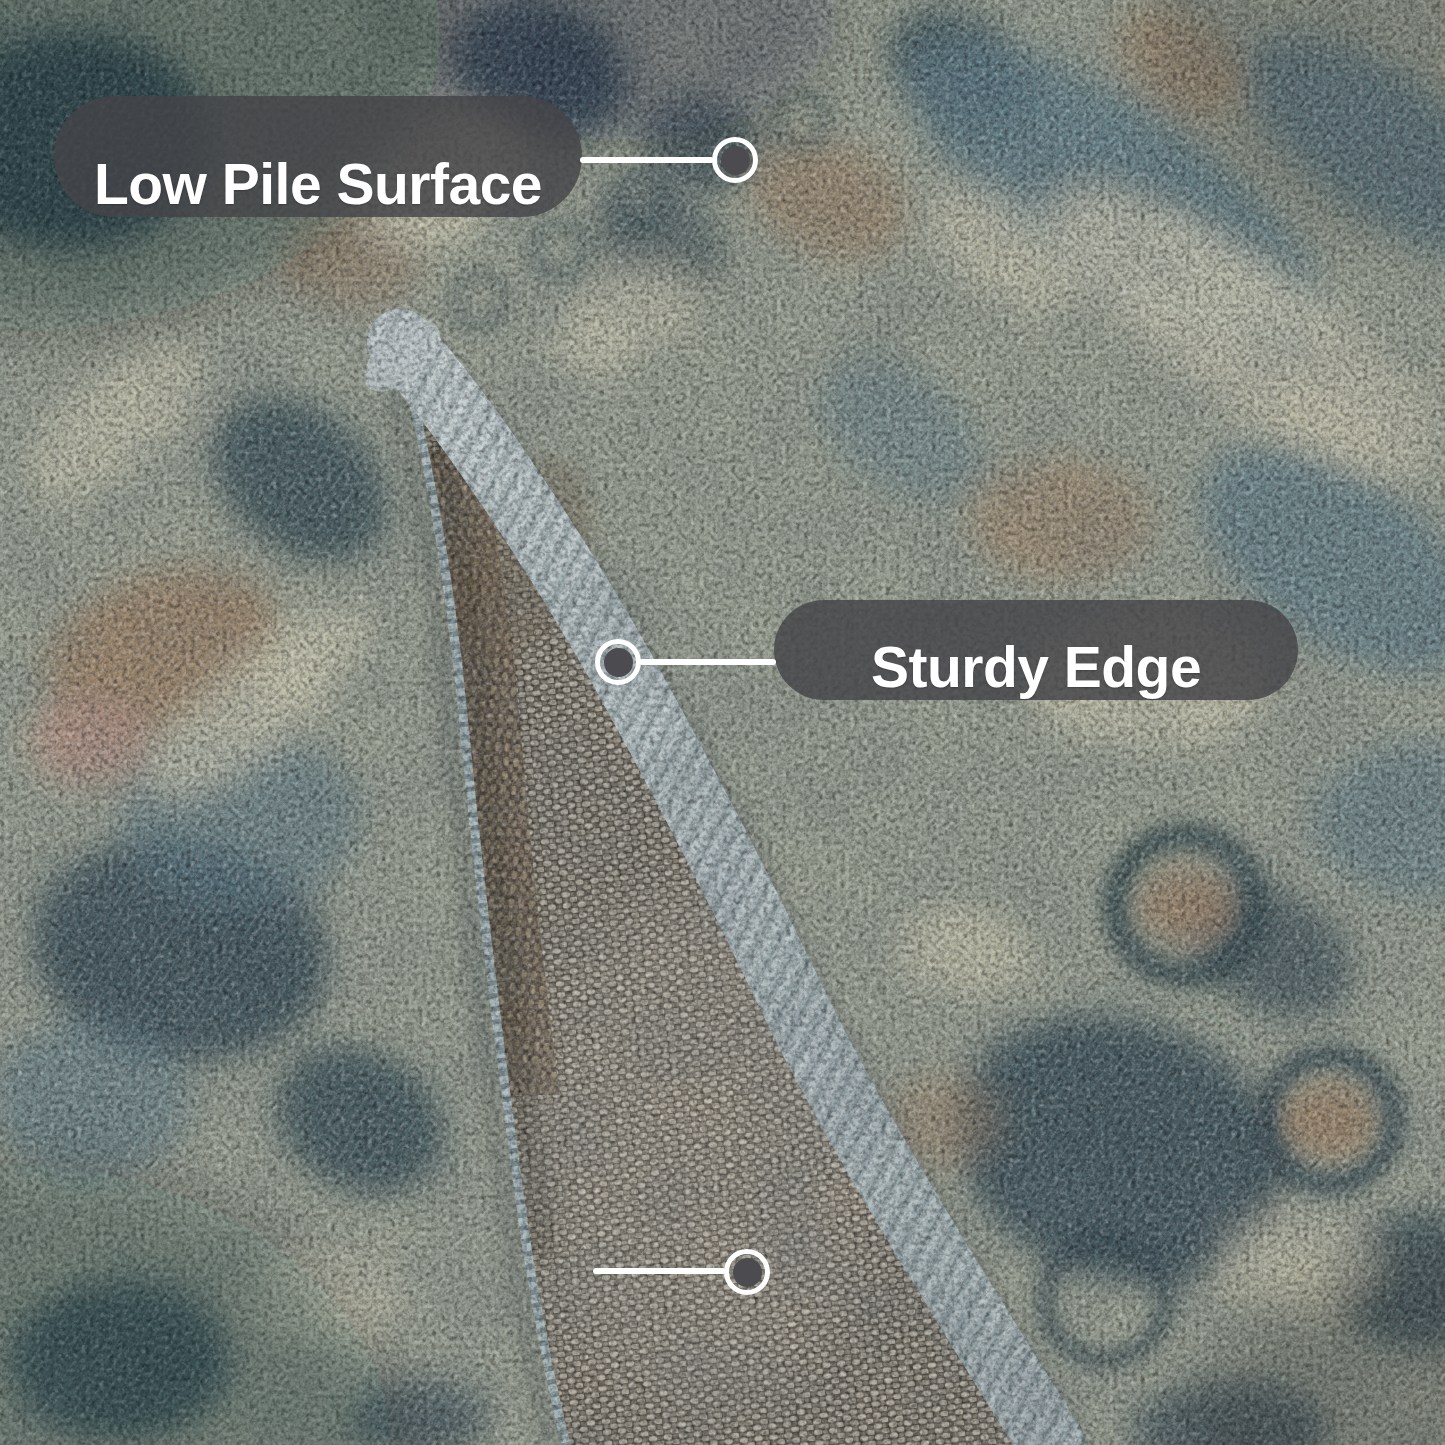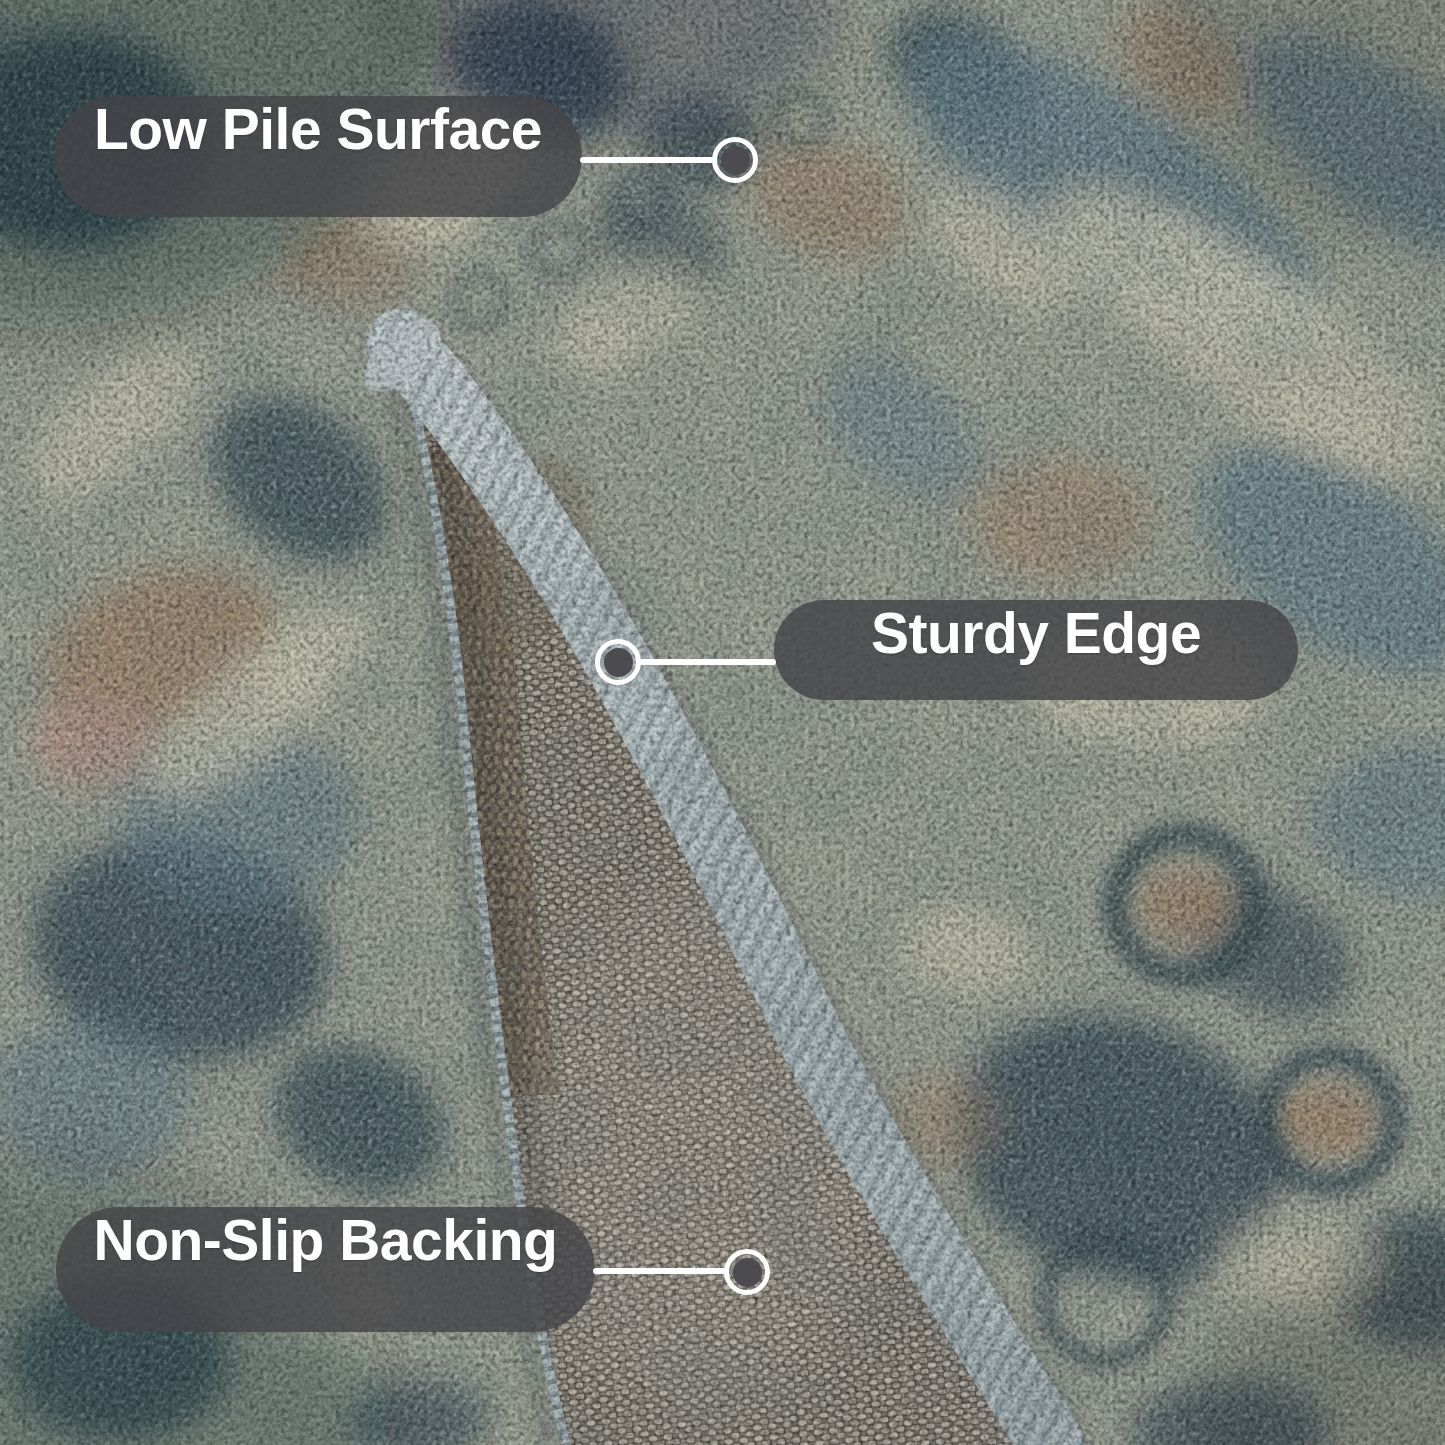--- a/index.html
+++ b/index.html
@@ -5,21 +5,21 @@
   html,body{margin:0;padding:0;background:#222;}
   #stage{
     position:relative;
     width:1445px;height:1445px;
     overflow:hidden;
     font-family:"Liberation Sans", sans-serif;
   }
   #photo{position:absolute;inset:0;width:1445px;height:1445px;display:block;}
   .pill{
     position:absolute;
-    display:flex;align-items:flex-start;justify-content:center;
+    display:flex;align-items:flex-end;justify-content:center;
     border-radius:64px;
     color:#fff;
     font-weight:700;
     font-size:57px;
     letter-spacing:-0.5px;
     white-space:nowrap;
     text-shadow:0 1px 2px rgba(0,0,0,.25);
   }
   .pill-1{left:54px;top:96px;width:528px;height:121px;}
   .pill-2{left:774px;top:600px;width:524px;height:100px;}
@@ -227,21 +227,18 @@
   </div>
 
   <div class="pill pill-2" style="background-color: rgba(68, 68, 72, 0.82);">
     <span style="color: rgb(255, 255, 255);">Sturdy Edge</span>
   </div>
   <div class="cline cline-2" style="background-color: rgb(255, 255, 255);"></div>
   <div class="marker marker-2" style="border-color: rgb(255, 255, 255);">
     <div class="marker-dot" style="background-color: rgb(75, 75, 80);"></div>
   </div>
 
-  <div class="pill pill-3" style="background-color: rgba(68, 68, 72, 0.82);">
-    <span style="color: rgb(255, 255, 255);">Non-Slip Backing</span>
-  </div>
   <div class="cline cline-3" style="background-color: rgb(255, 255, 255);"></div>
   <div class="marker marker-3" style="border-color: rgb(255, 255, 255);">
     <div class="marker-dot" style="background-color: rgb(75, 75, 80);"></div>
   </div>
 
 </div>
 
 </body></html>

